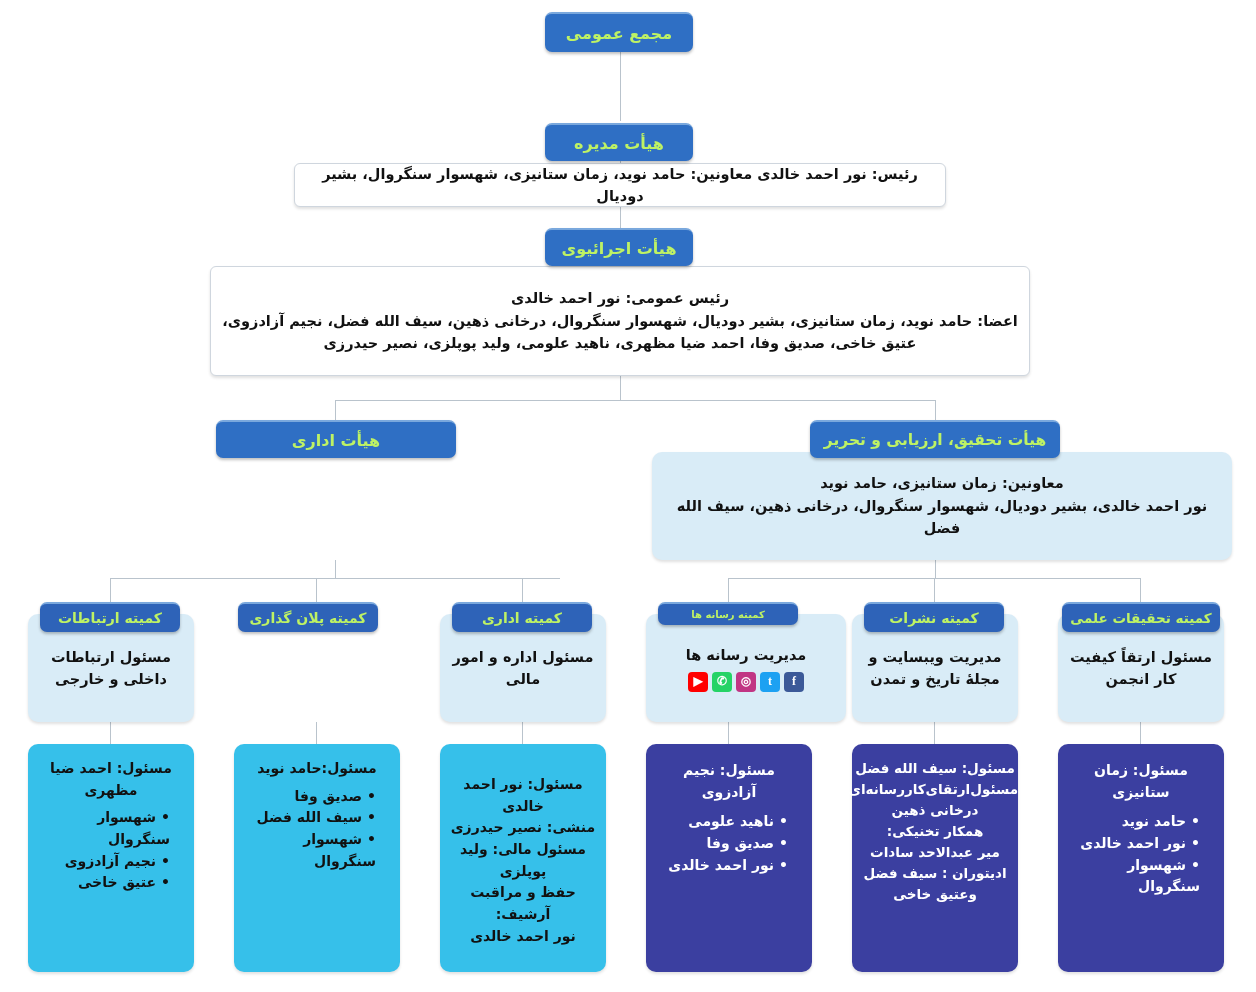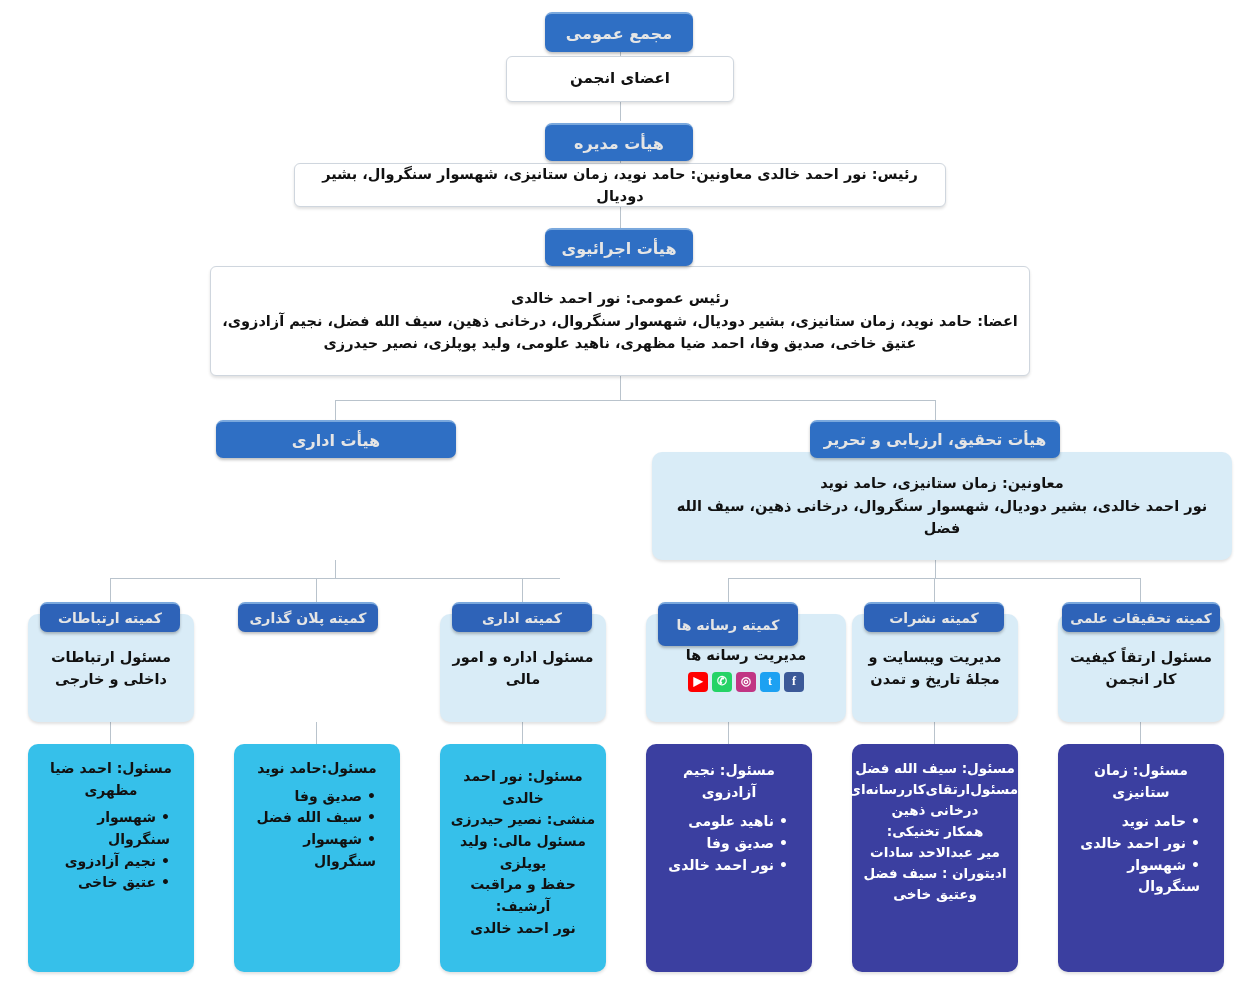--- a/index.html
+++ b/index.html
@@ -16,21 +16,21 @@
   }
   .chart {
     position: relative;
     width: 1256px;
     height: 992px;
   }
   .hdr {
     position: absolute;
     box-sizing: border-box;
     background: #2f6fc4;
-    color: #e5e5e5;
+    color: #bef264;
     font-weight: bold;
     text-align: center;
     border-radius: 7px;
     display: flex;
     align-items: center;
     justify-content: center;
     border-top: 2px solid #7aa8dd;
     box-shadow: 0 2px 3px rgba(0,0,0,0.25);
     z-index: 5;
   }
@@ -132,23 +132,20 @@
   <div class="line v" style="left:934px; top:578px; height:24px;"></div>
   <div class="line v" style="left:1140px; top:578px; height:24px;"></div>
 
   <div class="line v" style="left:110px; top:722px; height:22px;"></div>
   <div class="line v" style="left:316px; top:722px; height:22px;"></div>
   <div class="line v" style="left:522px; top:722px; height:22px;"></div>
   <div class="line v" style="left:728px; top:722px; height:22px;"></div>
   <div class="line v" style="left:934px; top:722px; height:22px;"></div>
   <div class="line v" style="left:1140px; top:722px; height:22px;"></div>
 
-  <div class="body" style="left:506px; top:56px; width:228px; height:46px; font-size:15px;">
-    <div class="inner">اعضای انجمن</div>
-  </div>
   <div class="hdr" style="left:545px; top:12px; width:148px; height:40px; font-size:16px;">
     <span>مجمع عمومی</span>
   </div>
 
   <div class="body" style="left:294px; top:163px; width:652px; height:44px; font-size:14.5px;">
     <div class="inner">رئیس: نور احمد خالدی معاونین: حامد نوید، زمان ستانیزی، شهسوار سنگروال، بشیر دودیال</div>
   </div>
   <div class="hdr" style="left:545px; top:123px; width:148px; height:38px; font-size:16px;">
     <span>هیأت مدیره</span>
   </div>
@@ -196,21 +193,21 @@
       <div>مدیریت رسانه ها</div>
       <div class="social">
         <span class="sicon" style="background:#3b5998;">f</span>
         <span class="sicon" style="background:#1da1f2;">t</span>
         <span class="sicon" style="background:#c13584;">◎</span>
         <span class="sicon" style="background:#25d366;">✆</span>
         <span class="sicon" style="background:#ff0000;">▶</span>
       </div>
     </div>
   </div>
-  <div class="hdr dark" style="left:658px; top:602px; width:140px; height:44px; font-size:14px;">
+  <div class="hdr dark" style="left:658px; top:602px; width:140px; height:23px; font-size:10px;">
     <span>کمیته رسانه ها</span>
   </div>
 
   <div class="body light" style="left:852px; top:614px; width:166px; height:108px; font-size:14.5px; border-radius:10px;">
     <div class="inner">مدیریت ویبسایت  و مجلۀ تاریخ و تمدن</div>
   </div>
   <div class="hdr dark" style="left:864px; top:602px; width:140px; height:30px; font-size:14px;">
     <span>کمیته نشرات</span>
   </div>
 
@@ -237,21 +234,21 @@
       <div style="white-space:pre-line;">مسئول:حامد نوید</div>
       <ul class="bullets" style="margin-top:6px;">
         <li>صدیق وفا</li>
         <li>سیف الله فضل</li>
         <li>شهسوار سنگروال</li>
       </ul>
     </div>
   </div>
 
   <div class="body blue" style="left:440px; top:744px; width:166px; height:228px; font-size:14px; align-items:flex-start; border-radius:10px;">
-    <div class="inner" style="padding-top:22px; white-space:pre-line;">مسئول: نور احمد خالدی
+    <div class="inner" style="padding-top:30px; white-space:pre-line;">مسئول: نور احمد خالدی
 منشی: نصیر حیدرزی
 مسئول مالی: ولید پوپلزی
 حفظ و مراقبت آرشیف:
 نور احمد خالدی</div>
   </div>
 
   <div class="body navy" style="left:646px; top:744px; width:166px; height:228px; font-size:14px; align-items:flex-start; border-radius:10px;">
     <div class="inner" style="padding-top:16px;">
       <div style="white-space:pre-line;">مسئول: نجیم آزادزوی</div>
       <ul class="bullets" style="margin-top:8px;">

